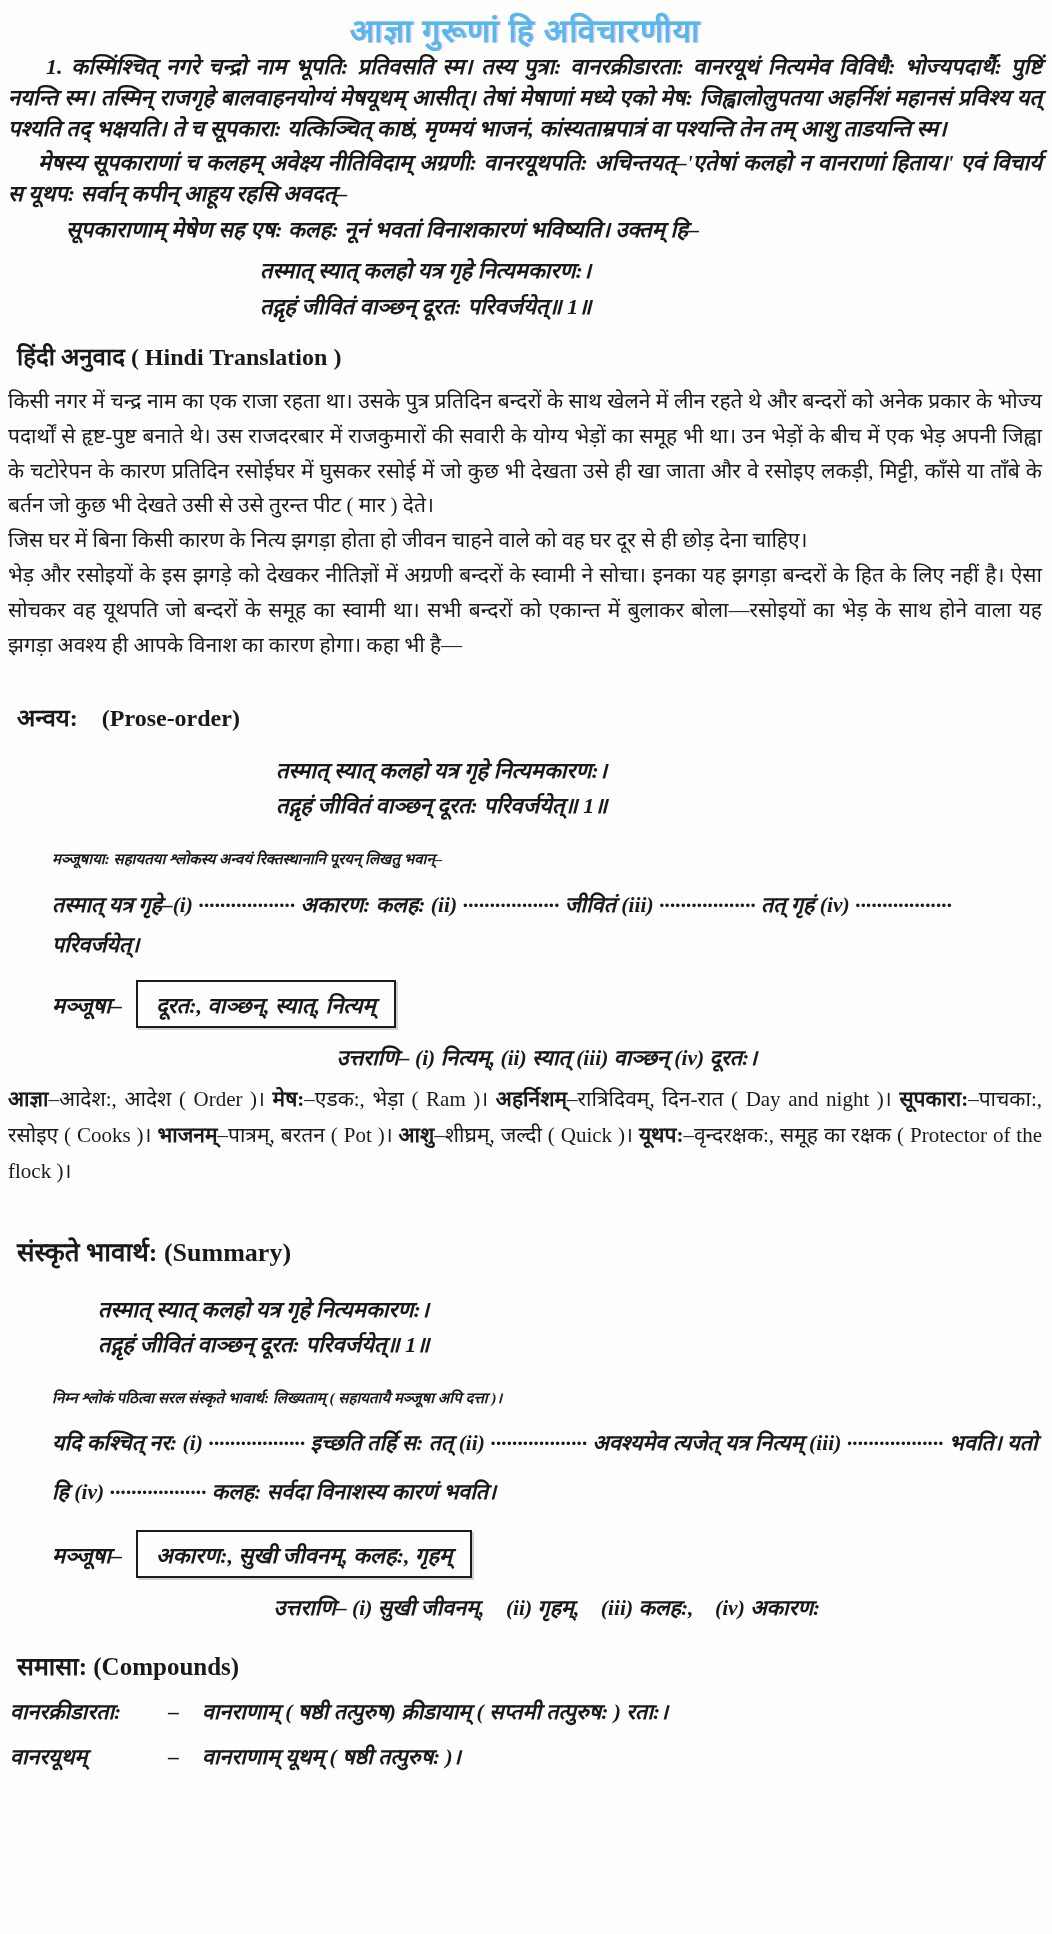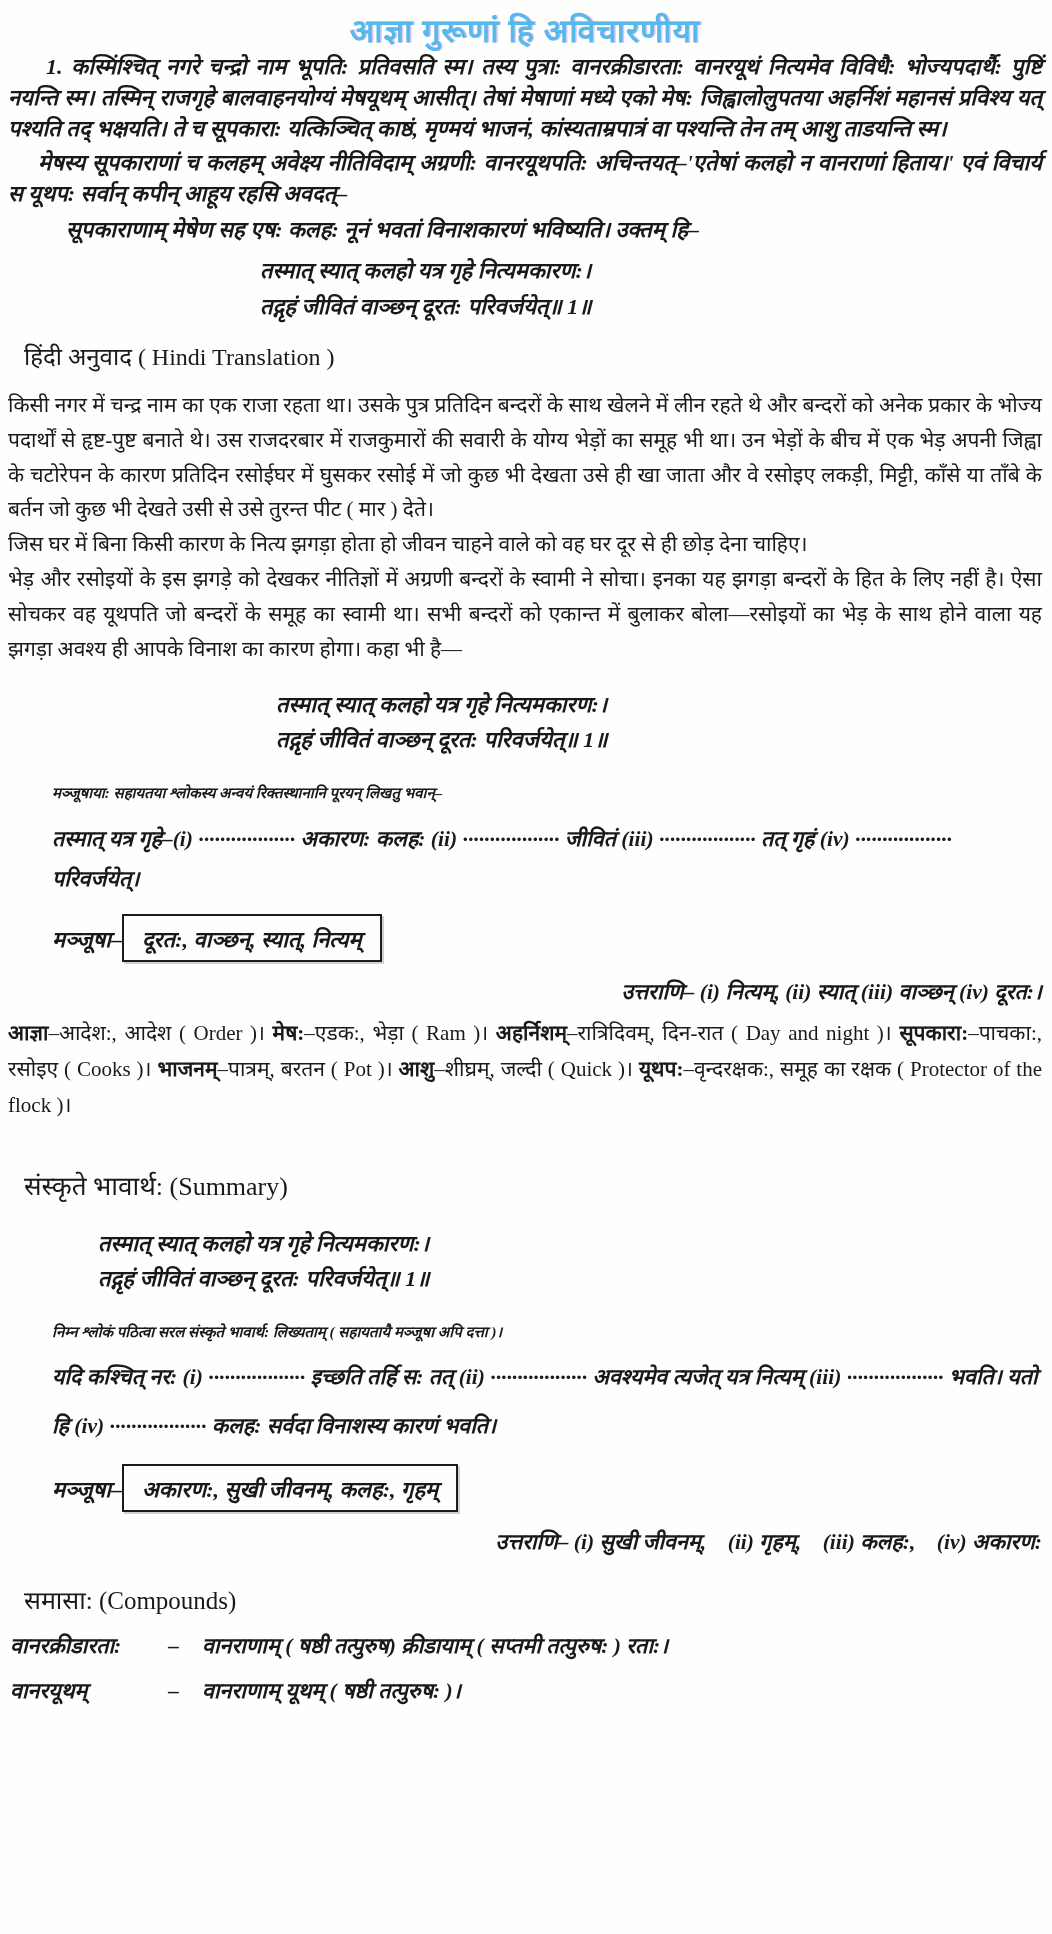--- a/index.html
+++ b/index.html
@@ -17,39 +17,39 @@
   }
   
   .skt{font-weight:700;font-style:italic;font-size:22px;line-height:1.42;text-align:justify;margin:0;}
   .p1{text-indent:38px;}
   .p2{margin-top:2px;text-indent:30px;}
   .p3{margin:5px 0 0 58px;text-align:left;}
   .verse{font-weight:700;font-style:italic;font-size:22px;line-height:1.6;}
   .verse-c{margin:8px 0 0 252px;}
   .verse-c2{margin:20px 0 0 268px;}
   .verse-l{margin:22px 0 0 90px;}
-  h2{font-size:24px;font-weight:400;margin:16px;line-height:1.25;}
+  h2{font-size:24px;font-weight:700;margin:9px;line-height:1.25;}
   .h-hindi{margin-top:18px;}
   .h-anvaya{margin-top:40px;}
   .h-shabd{margin-top:26px;}
   .h-summary{margin-top:48px;font-size:26px;}
   .h-samas{margin-top:30px;font-size:25px;}
   .hi{font-size:21px;line-height:1.66;text-align:justify;margin:0;}
   .hi-first{margin-top:12px;}
   .instr{margin:26px 0 0 44px;text-align:left;font-size:15px;}
   .fill{margin:16px 0 0 44px;line-height:1.85;text-align:left;font-size:21.5px;}
   .fill2{line-height:2.25;margin-top:10px;}
   .mrow{display:flex;align-items:center;margin:14px 0 0 44px;}
   .mlabel{font-weight:700;font-style:italic;font-size:22px;}
   .mbox{
-    display:inline-block;border:2px solid #1c1c1c;padding:7px 18px;
+    display:inline-block;border:2px solid #1c1c1c;padding:7px 18px;margin-left:14px;
     font-weight:700;font-style:italic;font-size:22px;
     box-shadow:2px 2px 0 rgba(0,0,0,.18);
   }
-  .ans{margin:14px 0 0 44px;font-size:21.5px;text-align:right;}
+  .ans{margin:14px 0 0 44px;font-size:21.5px;text-align:center;}
   .ans .albl{font-weight:700;font-style:italic;}
   .ans .atxt{font-weight:700;font-style:italic;}
   .wm{font-size:21px;line-height:1.72;text-align:justify;margin:10px 0 0;}
   .wm b{font-weight:700;}
   .crow{display:flex;font-size:21.5px;margin-top:16px;line-height:1.35;}
   .crow .cterm{width:158px;font-weight:700;font-style:italic;flex:none;}
   .crow .cdash{width:34px;flex:none;font-weight:700;}
   .crow .cdef{flex:1;font-weight:700;font-style:italic;}
   .compounds{margin-left:2px;margin-top:4px;}
 </style>
@@ -67,20 +67,21 @@
   <div class="verse verse-c">
     <div>तस्मात् स्यात् कलहो यत्र गृहे नित्यमकारण:।</div>
     <div>तद्गृहं जीवितं वाञ्छन् दूरत: परिवर्जयेत्॥ 1॥</div>
   </div>
 
   <h2 class="h-hindi">हिंदी अनुवाद ( Hindi Translation )</h2>
   <p class="hi hi-first">किसी नगर में चन्द्र नाम का एक राजा रहता था। उसके पुत्र प्रतिदिन बन्दरों के साथ खेलने में लीन रहते थे और बन्दरों को अनेक प्रकार के भोज्य पदार्थों से हृष्ट-पुष्ट बनाते थे। उस राजदरबार में राजकुमारों की सवारी के योग्य भेड़ों का समूह भी था। उन भेड़ों के बीच में एक भेड़ अपनी जिह्वा के चटोरेपन के कारण प्रतिदिन रसोईघर में घुसकर रसोई में जो कुछ भी देखता उसे ही खा जाता और वे रसोइए लकड़ी, मिट्टी, काँसे या ताँबे के बर्तन जो कुछ भी देखते उसी से उसे तुरन्त पीट ( मार ) देते।</p>
   <p class="hi">जिस घर में बिना किसी कारण के नित्य झगड़ा होता हो जीवन चाहने वाले को वह घर दूर से ही छोड़ देना चाहिए।</p>
   <p class="hi">भेड़ और रसोइयों के इस झगड़े को देखकर नीतिज्ञों में अग्रणी बन्दरों के स्वामी ने सोचा। इनका यह झगड़ा बन्दरों के हित के लिए नहीं है। ऐसा सोचकर वह यूथपति जो बन्दरों के समूह का स्वामी था। सभी बन्दरों को एकान्त में बुलाकर बोला—रसोइयों का भेड़ के साथ होने वाला यह झगड़ा अवश्य ही आपके विनाश का कारण होगा। कहा भी है—</p>
 
+  <h2 class="h-anvaya">अन्वय: (Prose-order)</h2>
   <div class="verse verse-c2">
     <div>तस्मात् स्यात् कलहो यत्र गृहे नित्यमकारण:।</div>
     <div>तद्गृहं जीवितं वाञ्छन् दूरत: परिवर्जयेत्॥ 1॥</div>
   </div>
   <p class="skt instr">मञ्जूषाया: सहायतया श्लोकस्य अन्वयं रिक्तस्थानानि पूरयन् लिखतु भवान्–</p>
   <p class="skt fill">तस्मात् यत्र गृहे–(i) ·················· अकारण: कलह: (ii) ·················· जीवितं (iii) ·················· तत् गृहं (iv) ·················· परिवर्जयेत्।</p>
   <div class="mrow">
     <span class="mlabel">मञ्जूषा–</span>
     <span class="mbox">दूरत:, वाञ्छन्, स्यात्, नित्यम्</span>
   </div>

